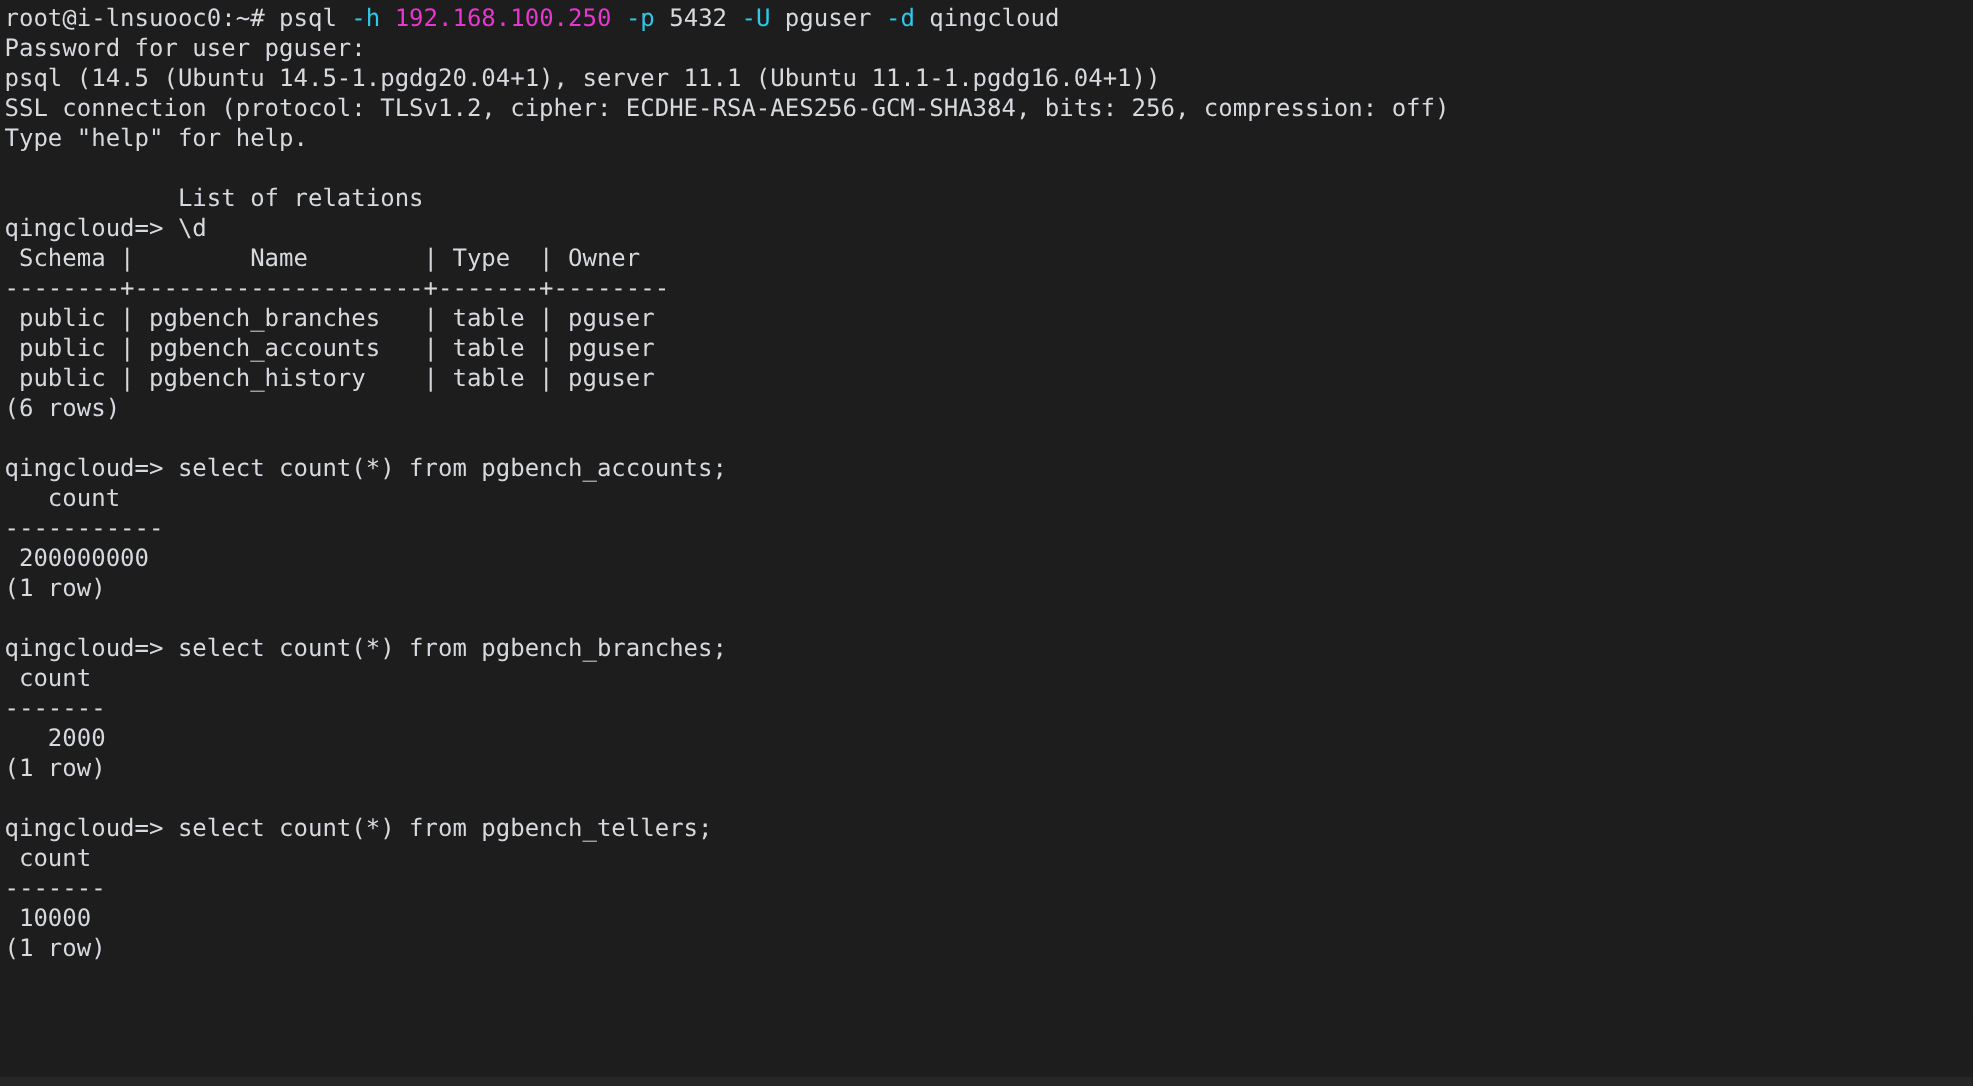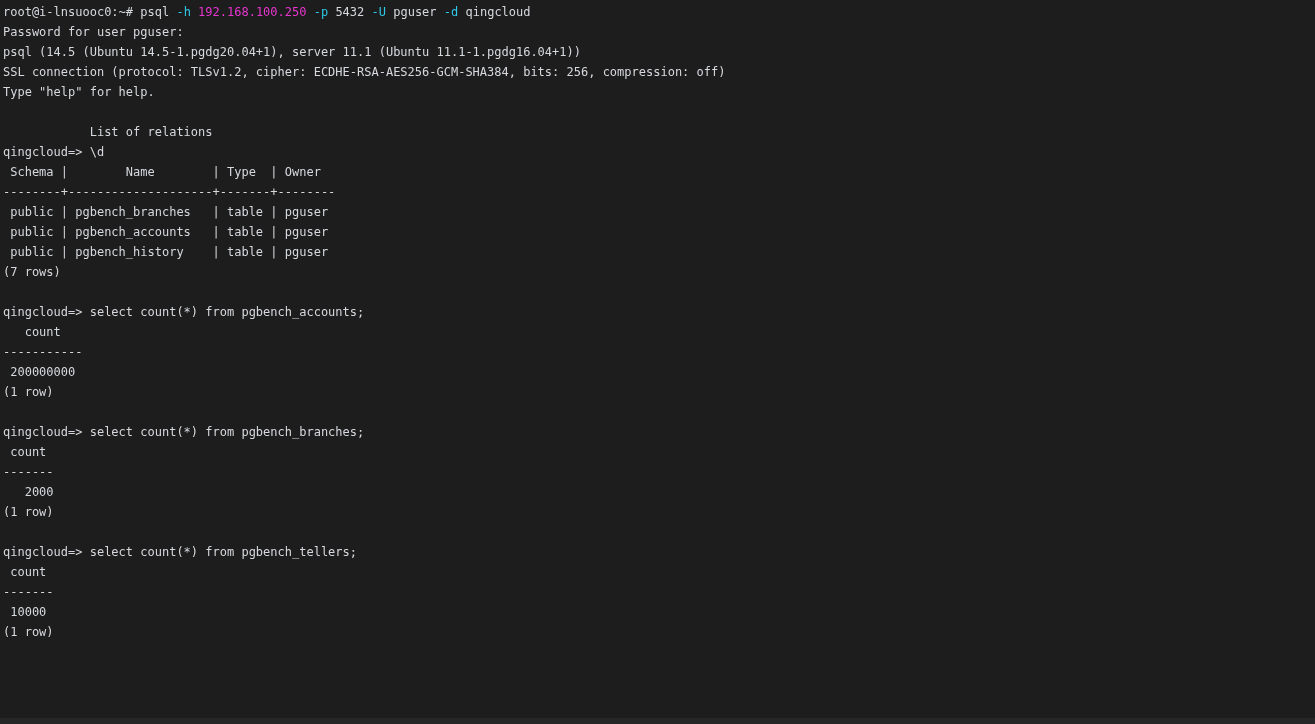--- a/index.html
+++ b/index.html
@@ -18,21 +18,21 @@
     position: relative;
     width: 1315px;
     height: 724px;
     background: #1d1d1d;
     box-sizing: border-box;
     padding: 2px 0 0 3px;
   }
   .line {
     height: 20px;
     line-height: 20px;
-    font-size: 12px;
+    font-size: 16px;
     letter-spacing: 0px;
     color: #d6d9de;
     white-space: pre;
     font-family: "DejaVu Sans Mono", "Liberation Mono", monospace;
   }
   .seg { white-space: pre; }
   .c-default { color: #d6d9de; }
   .c-flag    { color: #2ec9e8; }
   .c-ip      { color: #e836d0; }
   .blank { height: 20px; }
@@ -66,21 +66,21 @@
 
   <div class="line blank"></div>
 
   <div class="line">            List of relations</div>
   <div class="line">qingcloud=&gt; \d</div>
   <div class="line"> Schema |        Name        | Type  | Owner</div>
   <div class="line">--------+--------------------+-------+--------</div>
   <div class="line"> public | pgbench_branches   | table | pguser</div>
   <div class="line"> public | pgbench_accounts   | table | pguser</div>
   <div class="line"> public | pgbench_history    | table | pguser</div>
-  <div class="line">(7 rows)</div>
+  <div class="line">(6 rows)</div>
 
   <div class="line blank"></div>
 
   <div class="line">qingcloud=&gt; select count(*) from pgbench_accounts;</div>
   <div class="line">   count</div>
   <div class="line">-----------</div>
   <div class="line"> 200000000</div>
   <div class="line">(1 row)</div>
 
   <div class="line blank"></div>

